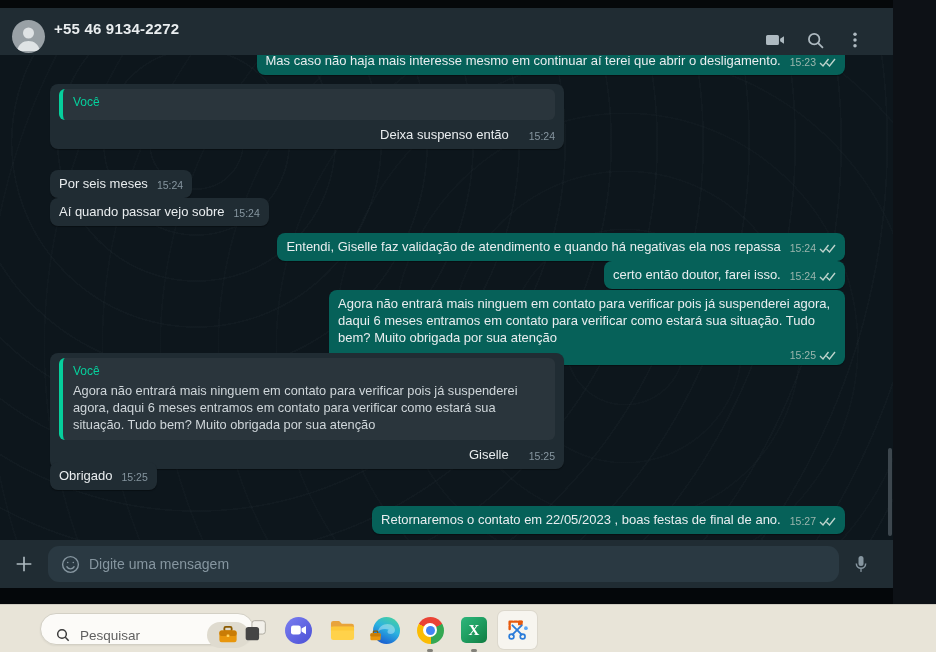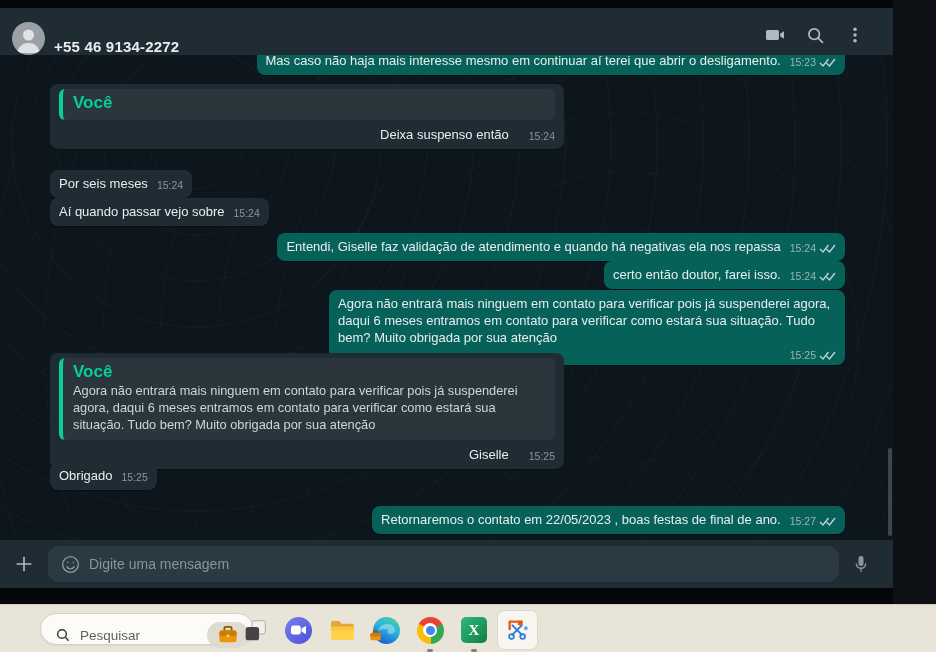--- a/index.html
+++ b/index.html
@@ -5,21 +5,21 @@
   * { margin:0; padding:0; box-sizing:border-box; }
   html,body { width:936px; height:652px; }
   body { font-family:"Liberation Sans", sans-serif; background:#05080a; overflow:hidden; }
   .screen { position:relative; width:936px; height:652px; background:#05080a; }
 
   
   .wa-window { position:absolute; left:0; top:8px; width:893px; height:580px; background:#0d161c; }
   .right-strip { position:absolute; left:893px; top:0; width:43px; height:604px; background:#0d1116; }
   .bottom-gap { position:absolute; left:0; top:588px; width:893px; height:16px; background:#04070a; }
 
-  .wa-header { height:47px; background:#202c33; display:flex; align-items:flex-end; padding:0 18px 0 12px; }
+  .wa-header { height:47px; background:#202c33; display:flex; align-items:flex-start; padding:12px 18px 0 12px; }
   .avatar { width:33px; height:33px; border-radius:50%; background:#99a1a6; overflow:hidden; flex:0 0 auto; }
   .chat-title { color:#e9edef; font-size:15px; font-weight:bold; margin-left:9px; flex:1; letter-spacing:.2px; }
   .hicon { width:40px; height:40px; display:flex; align-items:center; justify-content:center; color:#aebac1; cursor:pointer; }
 
   .chat { position:relative; height:485px; overflow:hidden;
     background:#0d161c;
     background-image:
       repeating-radial-gradient(circle at 22% 18%, rgba(134,150,160,0.035) 0 1.5px, transparent 1.5px 46px),
       repeating-radial-gradient(circle at 70% 60%, rgba(134,150,160,0.028) 0 1.5px, transparent 1.5px 58px);
   }
@@ -31,21 +31,21 @@
   .msg.out { right:48px; background:#066159; }
   .nowrap { white-space:nowrap; }
   .row { display:flex; align-items:flex-end; gap:9px; }
   .row-between { display:flex; align-items:flex-end; justify-content:flex-end; gap:20px; }
   .meta { display:inline-flex; align-items:center; gap:3px; flex:0 0 auto; transform:translateY(2px); }
   .time { font-size:10.5px; color:#8696a0; }
   .msg.out .time { color:#9cb6ae; }
   .ticks { color:#bdd3cc; }
   .meta-line { text-align:right; margin-top:1px; line-height:12px; }
   .quote { background:#2a353c; border-left:4px solid #06cf9c; border-radius:6px; padding:5px 10px 7px 10px; margin-bottom:6px; }
-  .qlabel { color:#06cf9c; font-size:17px; font-weight:bold; margin-bottom:2px; }
+  .qlabel { color:#06cf9c; font-size:12px; font-weight:normal; margin-bottom:2px; }
   .qtext { color:#cfd6da; font-size:12.8px; line-height:17px; }
 
   
   .pos-r1  { top:-8px;  }
   .pos-r2  { top:29px;  width:514px; }
   .pos-r3  { top:115px; }
   .pos-r4  { top:143px; }
   .pos-r5  { top:178px; }
   .pos-r6  { top:206px; }
   .pos-r7  { top:235px; width:516px; }

